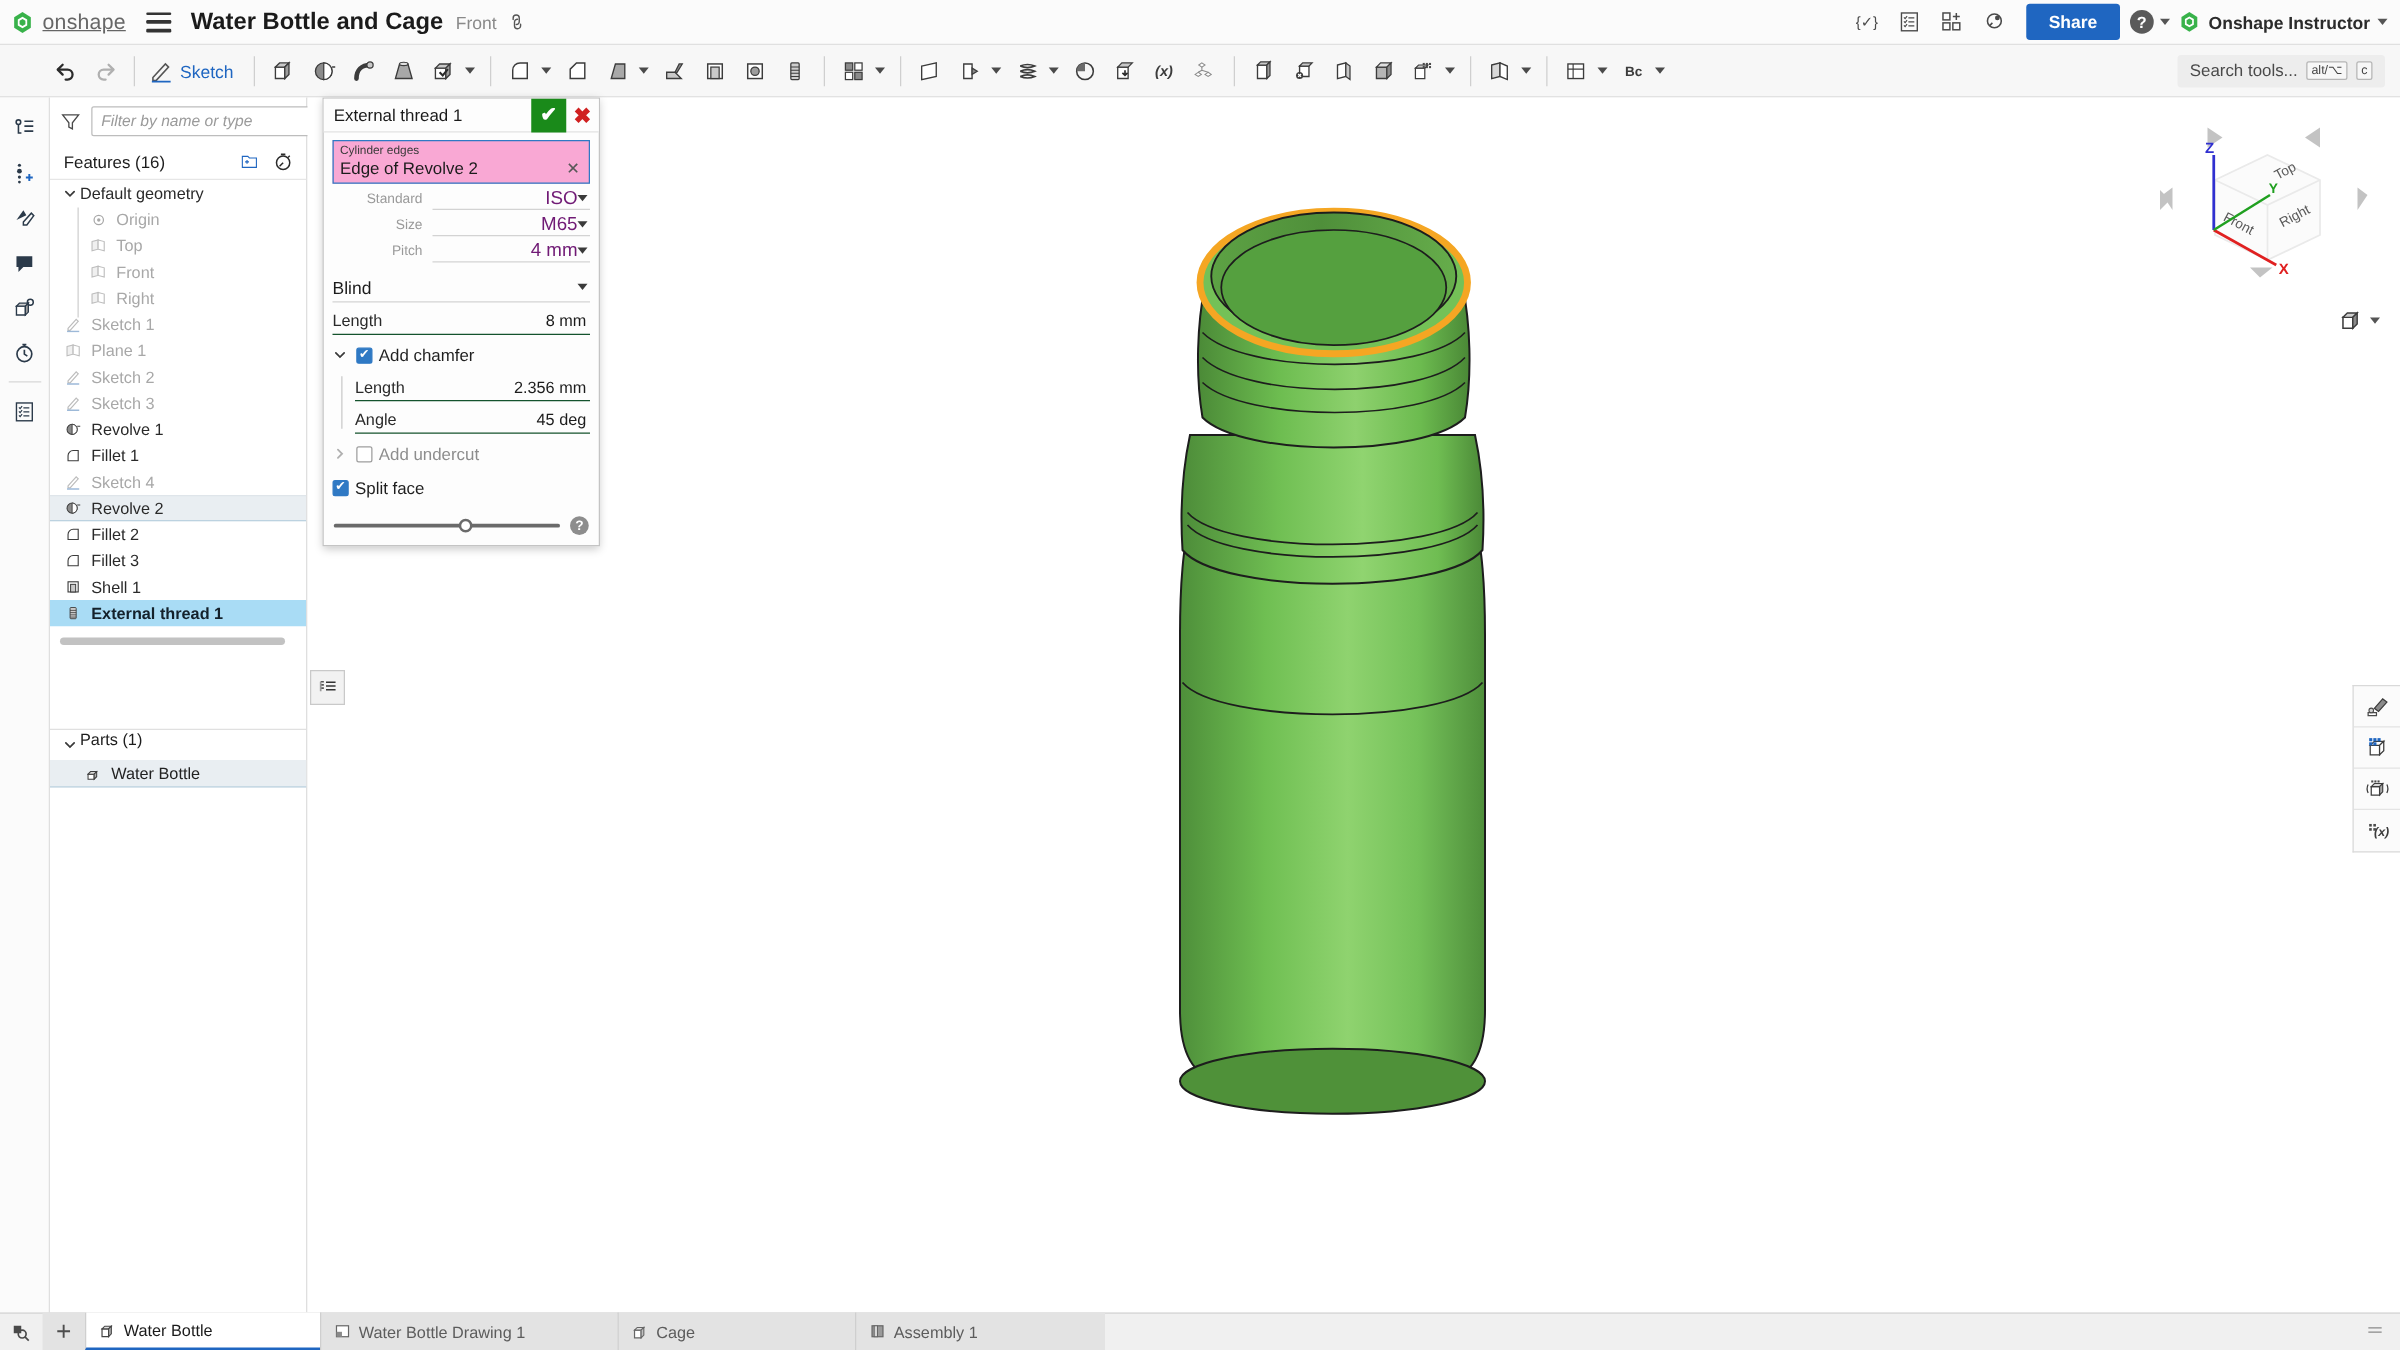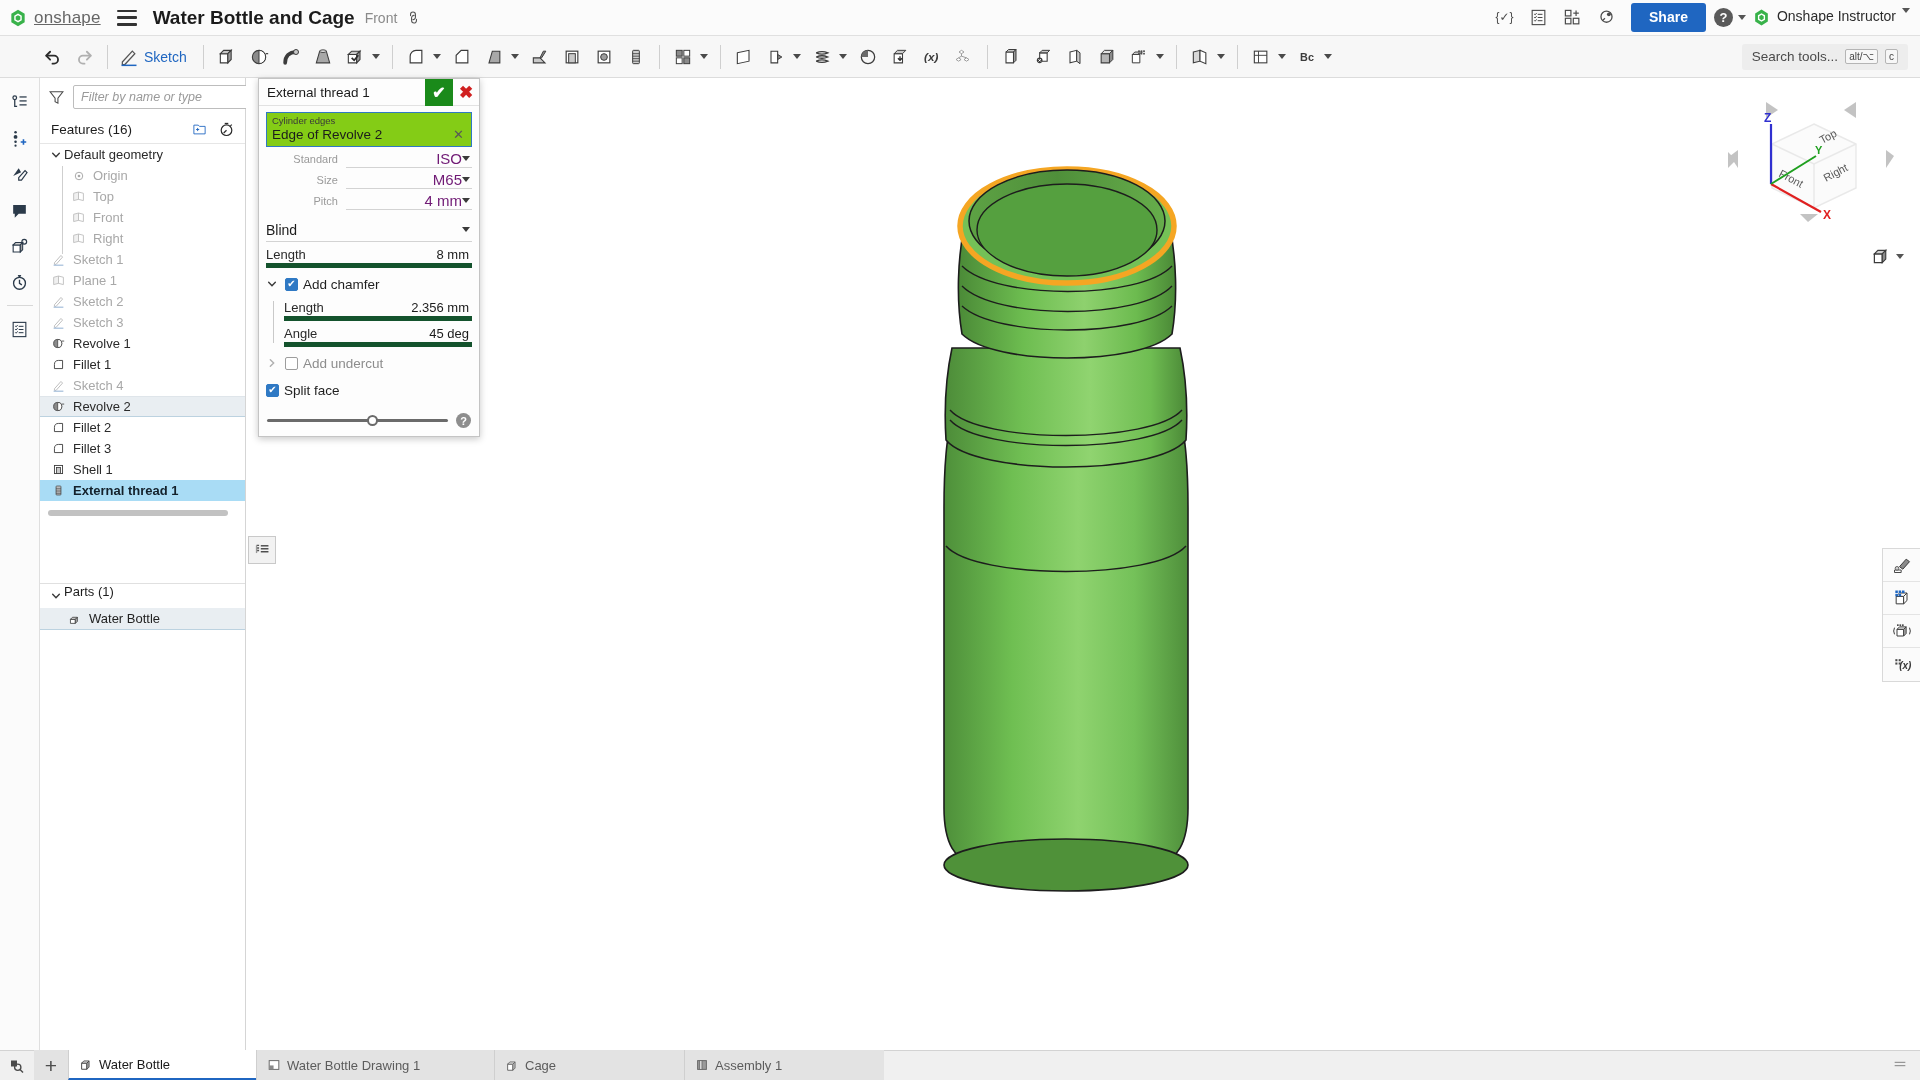--- a/index.html
+++ b/index.html
@@ -35,21 +35,21 @@
   .share-btn {
     background: #1f66c1; color: #fff; font-size: 14px; font-weight: bold;
     padding: 6px 18px; border-radius: 3px; margin: 0 8px; cursor: pointer; line-height: 1.2;
   }
   .help-wrap { display: flex; align-items: center; cursor: pointer; gap: 5px; margin-right: 6px; }
   .help-circle {
     width: 19px; height: 19px; border-radius: 50%; background: #5a5a5a; color: #fff;
     font-size: 13px; font-weight: bold; display: flex; align-items: center; justify-content: center;
   }
   .caret-dn { width:0;height:0;border-left:4px solid transparent;border-right:4px solid transparent;border-top:5px solid #555; }
-  .user-wrap { display: flex; align-items: flex-start; gap: 6px; cursor: pointer; }
+  .user-wrap { display: flex; align-items: center; gap: 6px; cursor: pointer; font-weight: bold; }
   .user-name { font-size: 14px; color: #2b2b2b; }
 
   
   .toolbar {
     position: absolute; top: 36px; left: 0; width: 1920px; height: 42px;
     background: #f7f7f7; border-bottom: 1px solid #dcdcdc;
     display: flex; align-items: center; padding-left: 36px;
   }
   .tb-item {
     height: 34px; min-width: 32px; display: flex; align-items: center; justify-content: center;
@@ -131,39 +131,39 @@
   .dlg-title { font-size: 13.5px; color: #1a1a1a; padding-left: 8px; flex: 1; }
   .dlg-ok {
     width: 28px; height: 27px; background: #1a8a1a; color: #fff; display: flex;
     align-items: center; justify-content: center; cursor: pointer; font-size: 16px; font-weight: bold;
   }
   .dlg-cancel {
     width: 26px; height: 27px; color: #d02020; display: flex; align-items: center;
     justify-content: center; cursor: pointer; font-size: 17px; font-weight: bold;
   }
   .dlg-body { padding: 6px 7px 5px 7px; }
-  .query-box { border: 1.6px solid #2f79c4; background: #84cc16; padding: 2px 5px 4px 5px; }
+  .query-box { border: 1.6px solid #2f79c4; background: #f9a8d4; padding: 2px 5px 4px 5px; }
   .query-label { font-size: 9.5px; color: #3a3a3a; margin-bottom: 1px; }
   .query-row { display: flex; align-items: center; }
   .query-val { font-size: 13.5px; color: #1c1c1c; flex: 1; }
   .query-x { font-size: 13px; color: #585858; cursor: pointer; padding: 0 2px; }
   .fld-row { display: flex; align-items: center; height: 19px; margin-top: 2px; }
   .fld-label { font-size: 11px; color: #9a9a9a; width: 80px; text-align: right; padding-right: 8px; flex: none; }
   .fld-select {
     flex: 1; display: flex; align-items: center; border-bottom: 1px solid #d3d3d3; height: 19px; cursor: pointer;
   }
   .fld-select .val { font-size: 15px; color: #701a75; flex: 1; text-align: right; }
   .sel-caret { width:0;height:0;border-left:4px solid transparent;border-right:4px solid transparent;border-top:5px solid #3a3a3a; margin-right:2px; }
   .wide-select {
     display: flex; align-items: center; border-bottom: 1px solid #d3d3d3; height: 24px;
     margin-top: 8px; cursor: pointer;
   }
   .wide-select .val { font-size: 14px; color: #1c1c1c; flex: 1; }
   .num-row {
-    display: flex; align-items: center; height: 22px; margin-top: 4px; border-bottom: 5px solid #14532d; text-align: center;
+    display: flex; align-items: center; height: 22px; margin-top: 4px; border-bottom: 1px solid #14532d; text-align: center;
   }
   .num-label { font-size: 13px; color: #2a2a2a; flex: none; }
   .num-val { font-size: 13px; color: #1c1c1c; margin-left: auto; padding-right: 3px; }
   .chk-row { display: flex; align-items: center; height: 22px; margin-top: 5px; gap: 5px; }
   .chk {
     width: 13px; height: 13px; border: 1px solid #9d9d9d; background: #fff; border-radius: 2px;
     flex: none; cursor: pointer; display: flex; align-items: center; justify-content: center;
   }
   .chk.on { background: #2f79c4; border-color: #2f79c4; }
   .chk.on::after { content: "✔"; color: #fff; font-size: 10px; line-height: 1; }

